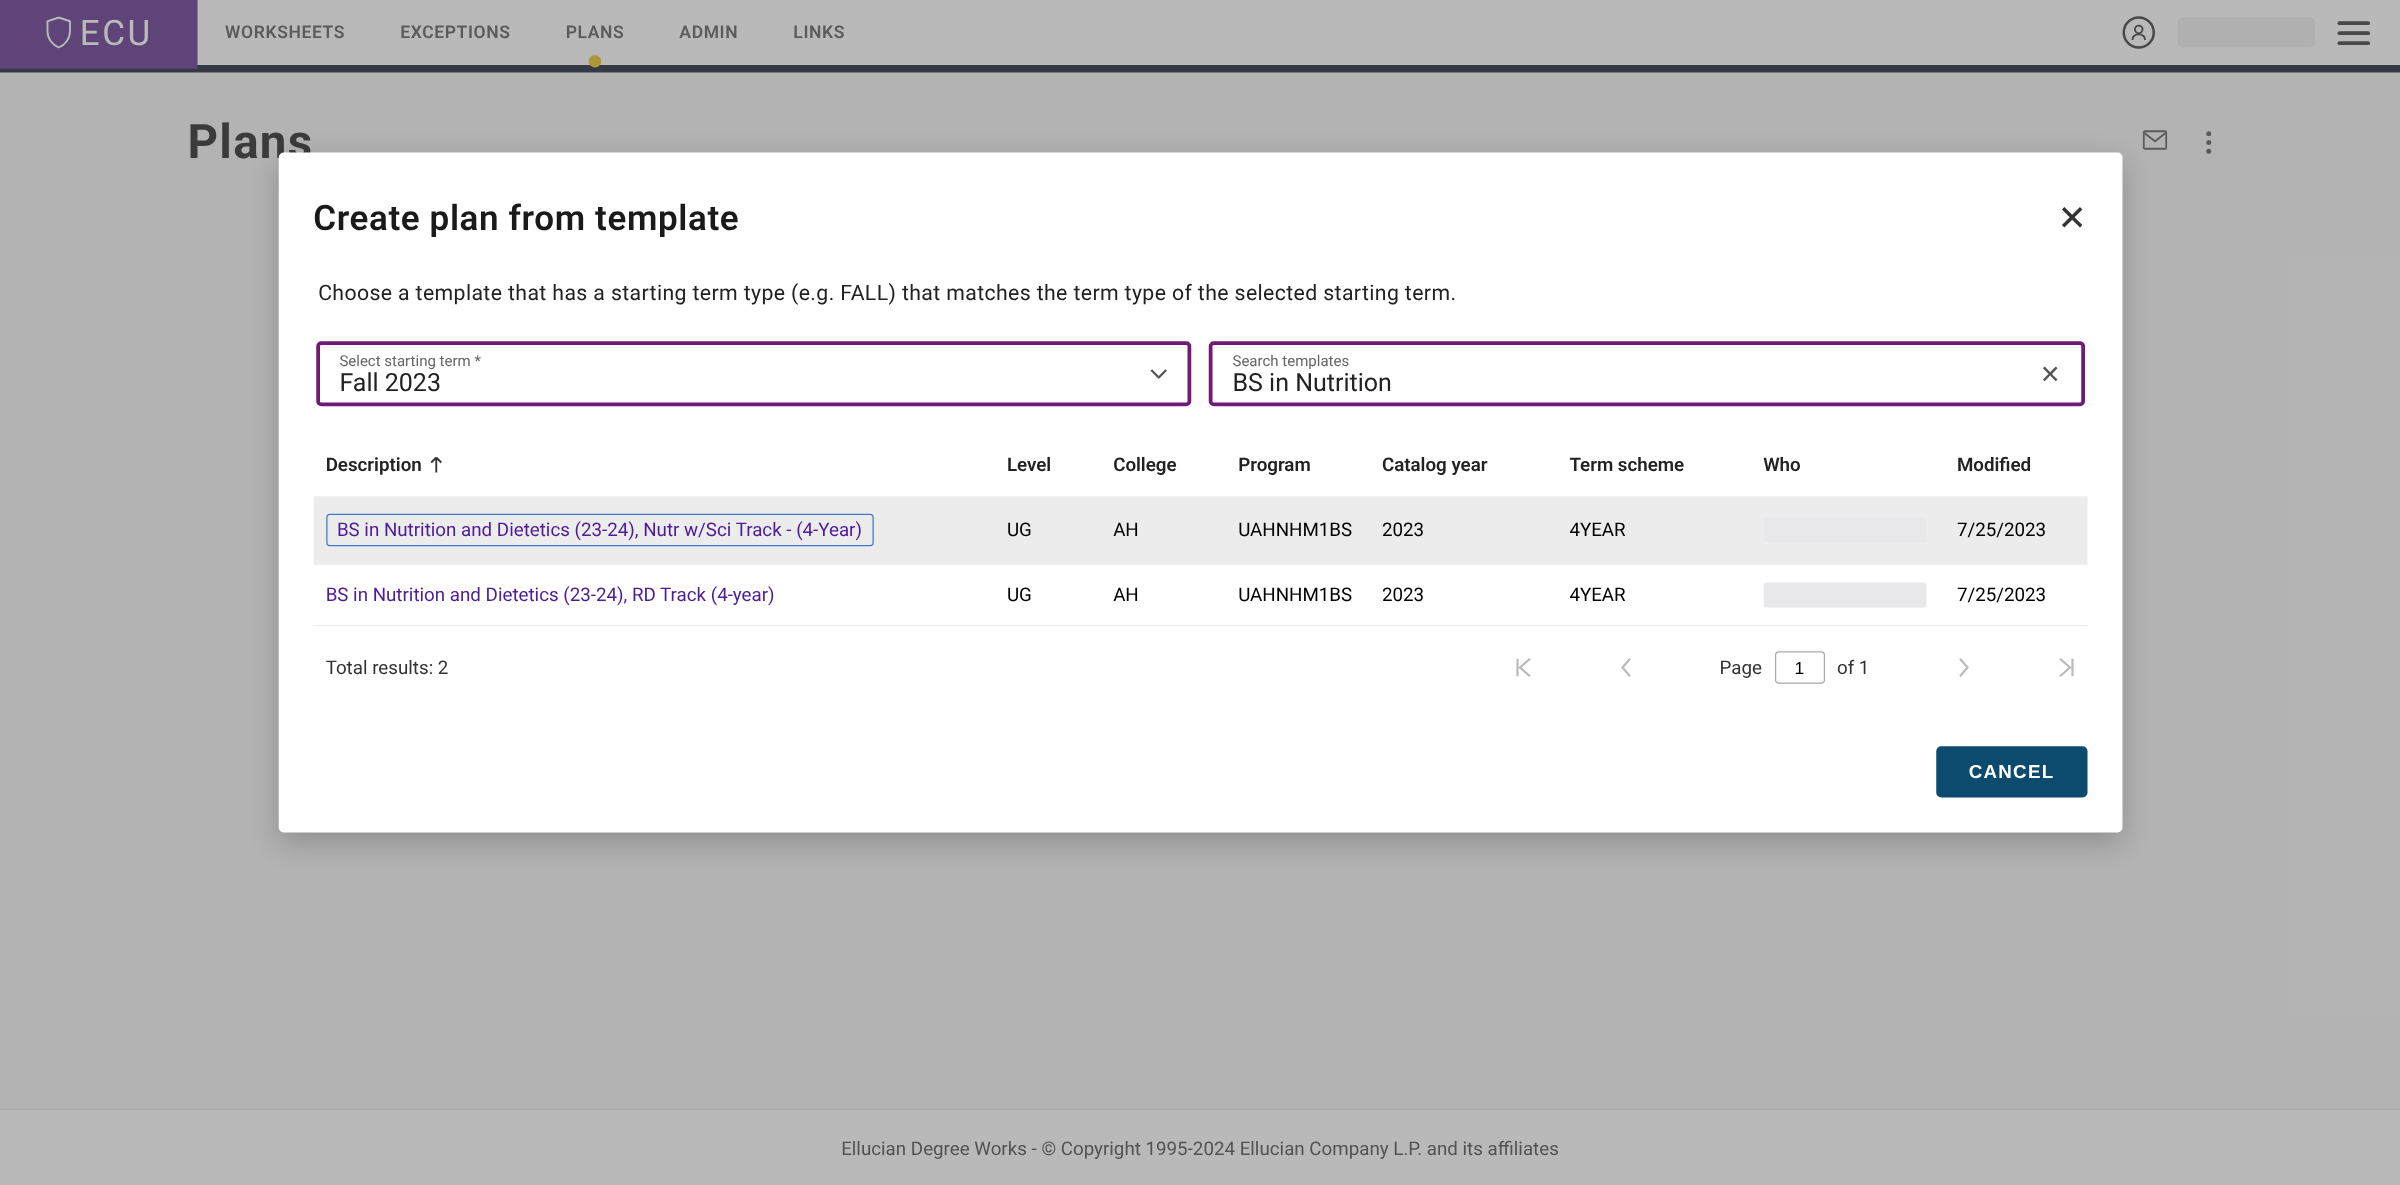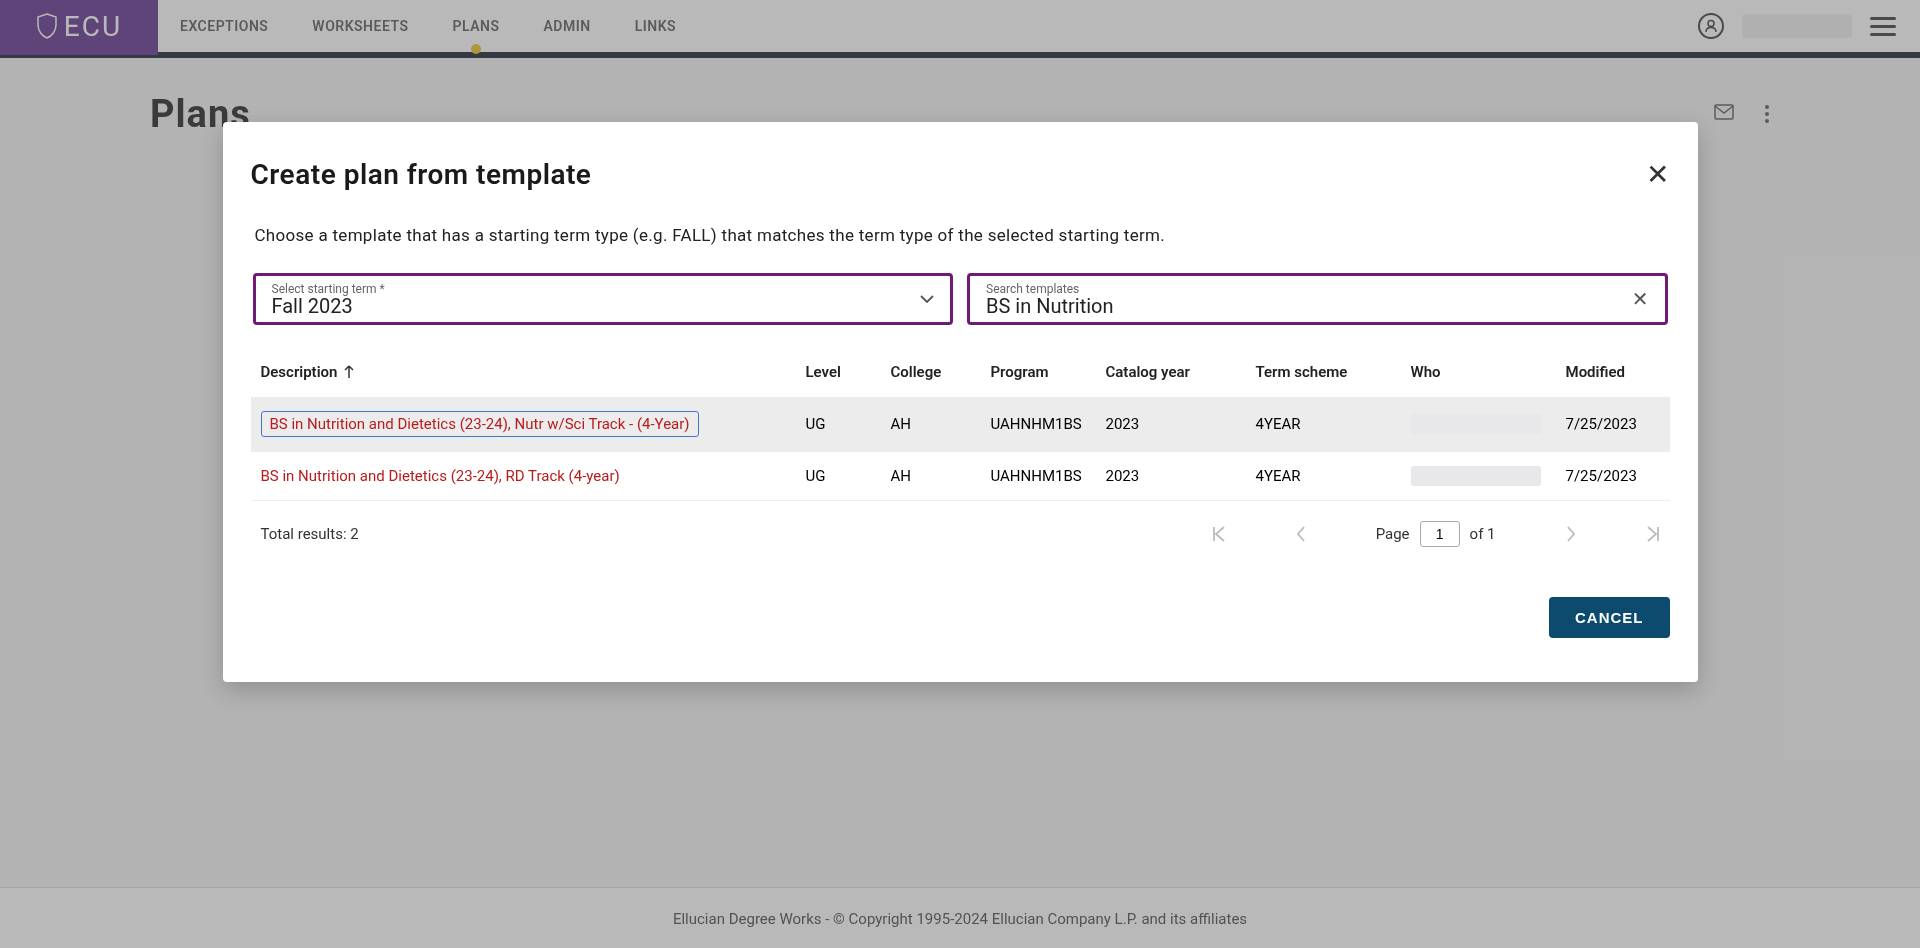--- a/index.html
+++ b/index.html
@@ -20,21 +20,21 @@
 
 
 .page { padding: 34px 150px; }
 .page-title-row { display: flex; align-items: center; }
 .page-title { font-size: 38px; font-weight: 700; color: #1a1a1a; letter-spacing: 1px; }
 .title-actions { margin-left: auto; display: flex; gap: 30px; }
 .icon-btn { cursor: pointer; color: #555; }
 
 
 .overlay { position: absolute; inset: 0; background: rgba(100,100,100,0.45); display: flex; align-items: flex-start; justify-content: center; padding-top: 122px; }
-.modal { background: #fff; width: 1475px; border-radius: 4px; padding: 36px 28px 44px 28px; box-shadow: 0 8px 24px rgba(0,0,0,0.2); }
+.modal { background: #fff; width: 1475px; border-radius: 4px; padding: 36px 28px 28px 28px; box-shadow: 0 8px 24px rgba(0,0,0,0.2); }
 .modal-header { display: flex; align-items: center; margin-bottom: 34px; }
 .modal-title { font-size: 28px; font-weight: 600; letter-spacing: 0.5px; color: #1a1a1a; }
 .close-btn { margin-left: auto; cursor: pointer; font-size: 28px; color: #333; line-height: 1; }
 .instruction { font-size: 17px; color: #222; letter-spacing: 0.3px; margin-bottom: 28px; padding-left: 4px; }
 
 .controls { display: flex; gap: 14px; margin-bottom: 38px; padding: 0 2px; }
 .field { position: relative; border: 3px solid #701a75; border-radius: 4px; flex: 1; height: 52px; display: flex; align-items: center; padding: 0 16px; }
 .field-label { position: absolute; top: 6px; left: 16px; font-size: 12px; color: #666; }
 .field-value { font-size: 20px; color: #222; margin-top: 14px; }
 .chevron-down { margin-left: auto; }
@@ -47,21 +47,21 @@
 .col-college { width: 100px; }
 .col-program { width: 115px; }
 .col-catalog { width: 150px; }
 .col-scheme { width: 155px; }
 .col-who { width: 155px; }
 .col-modified { flex: 1; }
 
 .table-body { }
 .row { display: flex; align-items: center; padding: 14px 10px; font-size: 15px; border-bottom: 1px solid #eee; }
 .row.highlighted { background: #ececec; }
-.row .template-link { color: #b91c1c; text-decoration: none; }
+.row .template-link { color: #4c1d95; text-decoration: none; }
 .row.highlighted .template-link { border: 1.5px solid #4277c9; border-radius: 3px; padding: 3px 8px; display: inline-block; }
 .who-blur { background: #e8e8ea; height: 20px; width: 130px; border-radius: 2px; filter: blur(0.5px); }
 
 
 .table-footer { display: flex; align-items: center; padding: 20px 10px 10px 10px; font-size: 15px; color: #333; }
 .results-count { }
 .pagination { margin-left: auto; display: flex; align-items: center; gap: 70px; }
 .pag-btn { color: #bbb; cursor: pointer; }
 .page-ctrl { display: flex; align-items: center; gap: 10px; }
 .page-input { width: 40px; height: 26px; text-align: center; border: 1px solid #aaa; border-radius: 3px; font-size: 14px; }
@@ -79,22 +79,22 @@
 <div class="header">
   <div class="logo-box">
     <div class="logo-text">
       <svg width="22" height="26" viewBox="0 0 22 26">
           <path d="M11 1 L20 4 L20 12 C20 18 16 23 11 25 C6 23 2 18 2 12 L2 4 Z" fill="none" stroke="#fff" stroke-width="1.5"></path>
         </svg>
       <span>ECU</span>
     </div>
   </div>
   <div class="nav-tabs">
+    <div class="nav-tab">WORKSHEETS</div>
     <div class="nav-tab">EXCEPTIONS</div>
-    <div class="nav-tab">WORKSHEETS</div>
     <div class="nav-tab active">PLANS</div>
     <div class="nav-tab">ADMIN</div>
     <div class="nav-tab">LINKS</div>
   </div>
   <div class="header-right">
     <div class="user-icon">
       <svg width="14" height="14" viewBox="0 0 14 14">
           <circle cx="7" cy="4.5" r="3" fill="none" stroke="#333" stroke-width="1.5"></circle>
           <path d="M2 13 C2 10 4 8.5 7 8.5 C10 8.5 12 10 12 13" fill="none" stroke="#333" stroke-width="1.5"></path>
         </svg>

